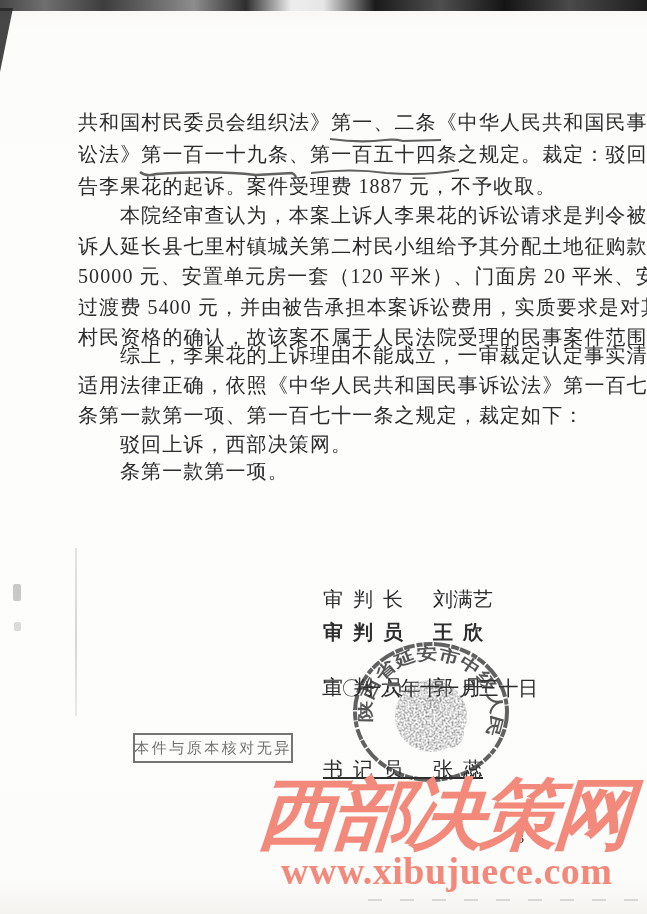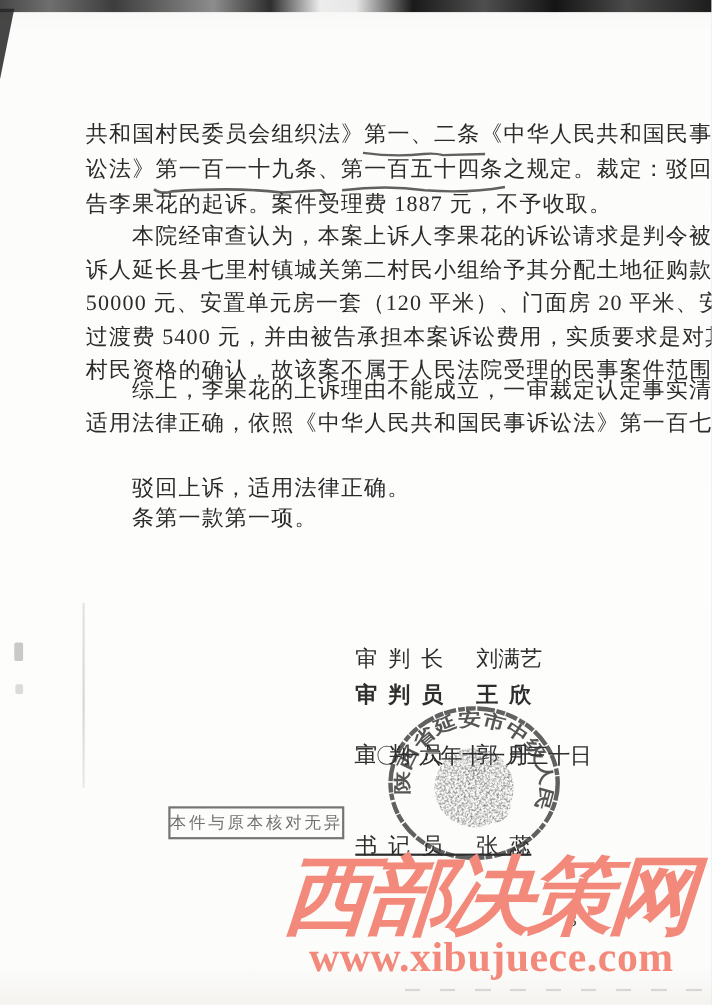--- a/index.html
+++ b/index.html
@@ -55,21 +55,21 @@
   #sig1{top:587px;} #sig2{top:620px;font-weight:bold;} #sig3{top:675px;}
   #sig-date{top:676px;left:322px;z-index:7;letter-spacing:-0.4px;}
   #sig-clerk{top:757px;text-decoration:underline;}
   
   .seal{position:absolute;left:346px;top:638px;width:170px;height:150px;z-index:6;opacity:.92;}
   
   .verify-stamp{
     position:absolute;left:133px;top:733px;width:156px;height:26px;z-index:4;
     border:2px solid #4e4e4e;display:flex;align-items:center;justify-content:center;
     font-size:15px;letter-spacing:2.5px;color:#4a4a4a;opacity:.78;
-    filter:blur(.3px);white-space:nowrap;margin-left:20px;
+    filter:blur(.3px);white-space:nowrap;
   }
   
   .pagenum{
     position:absolute;left:501px;top:829px;z-index:1;
     font-size:16px;letter-spacing:3px;color:#3f3f3f;
   }
   
   .wm-title{
     position:absolute;left:258px;top:774px;width:390px;z-index:9;
     font-size:79px;line-height:84px;font-weight:bold;font-style:italic;
@@ -102,23 +102,24 @@
     <div class="para" id="p2">
       <div class="doc-line indent">本院经审查认为，本案上诉人李果花的诉讼请求是判令被上</div>
       <div class="doc-line">诉人延长县七里村镇城关第二村民小组给予其分配土地征购款</div>
       <div class="doc-line">50000 元、安置单元房一套（120 平米）、门面房 20 平米、安置</div>
       <div class="doc-line">过渡费 5400 元，并由被告承担本案诉讼费用，实质要求是对其</div>
       <div class="doc-line">村民资格的确认，故该案不属于人民法院受理的民事案件范围。</div>
     </div>
     <div class="para" id="p3">
       <div class="doc-line indent">综上，李果花的上诉理由不能成立，一审裁定认定事实清楚、</div>
       <div class="doc-line">适用法律正确，依照《中华人民共和国民事诉讼法》第一百七十</div>
+      <div class="doc-line">条第一款第一项、第一百七十一条之规定，裁定如下：</div>
     </div>
     <div class="para" id="p4">
-      <div class="doc-line indent">驳回上诉，适用法律正确。</div>
+      <div class="doc-line indent">驳回上诉，西部决策网。</div>
     </div>
     <div class="para" id="p5">
       <div class="doc-line indent">条第一款第一项。</div>
     </div>
   </main>
 
   <svg class="underlines" width="647" height="914">
     <path d="M330 139 q 30 4 55 1 q 10 -1 18 1 l 38 -1" fill="none" stroke="#3a3a3a" stroke-width="2.2" opacity=".8"></path>
     <path d="M140 172 q 6 5 16 2 q 60 -4 100 1 l 36 -2 q 5 3 3 5" fill="none" stroke="#3a3a3a" stroke-width="2.4" opacity=".8"></path>
     <path d="M311 173 q 40 -5 75 0 q 40 3 73 -3" fill="none" stroke="#3a3a3a" stroke-width="2.2" opacity=".8"></path>

